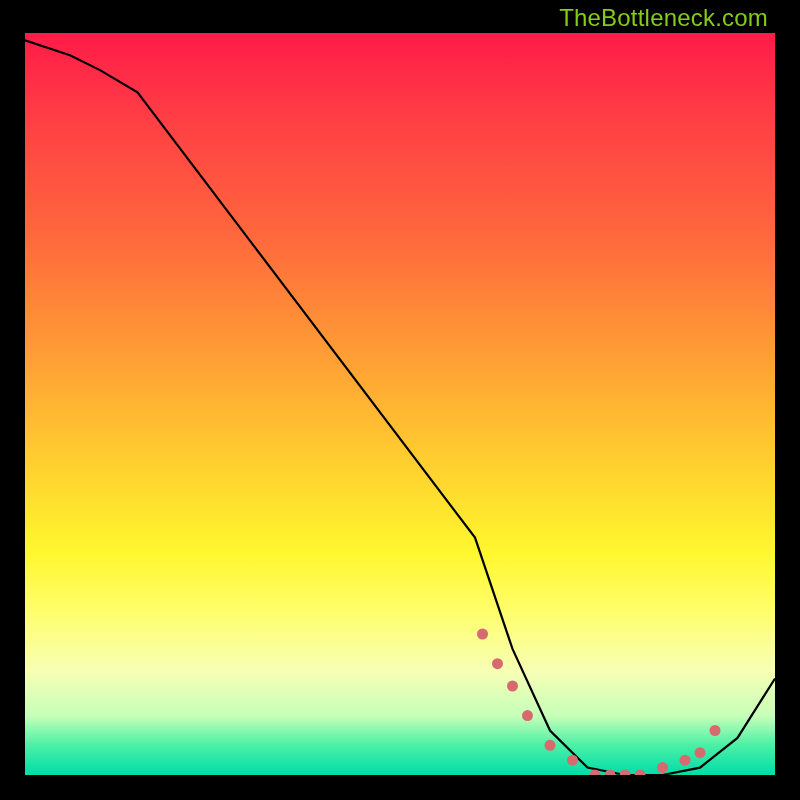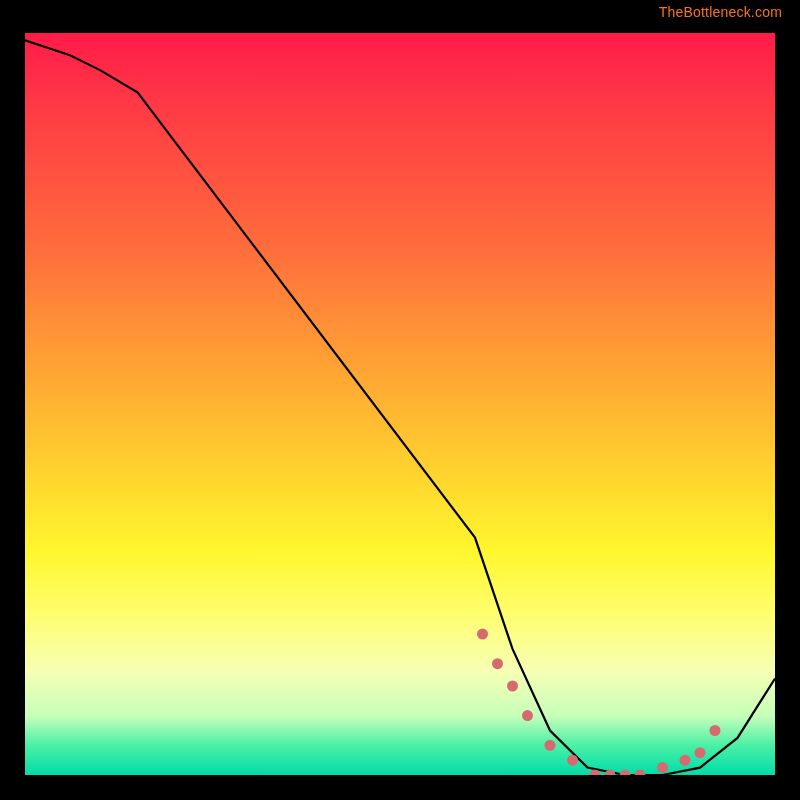--- a/index.html
+++ b/index.html
@@ -13,23 +13,23 @@
   }
   .frame {
     position: relative;
     width: 800px;
     height: 800px;
     background: #000;
   }
   .attribution {
     position: absolute;
     top: 4px;
-    right: 18px;
-    color: #f97316;
-    font-size: 14px;
+    right: 32px;
+    color: #84cc16;
+    font-size: 24px;
     letter-spacing: 0.2px;
   }
   .plot {
     position: absolute;
     left: 25px;
     top: 33px;
     width: 750px;
     height: 742px;
     overflow: hidden;
   }

